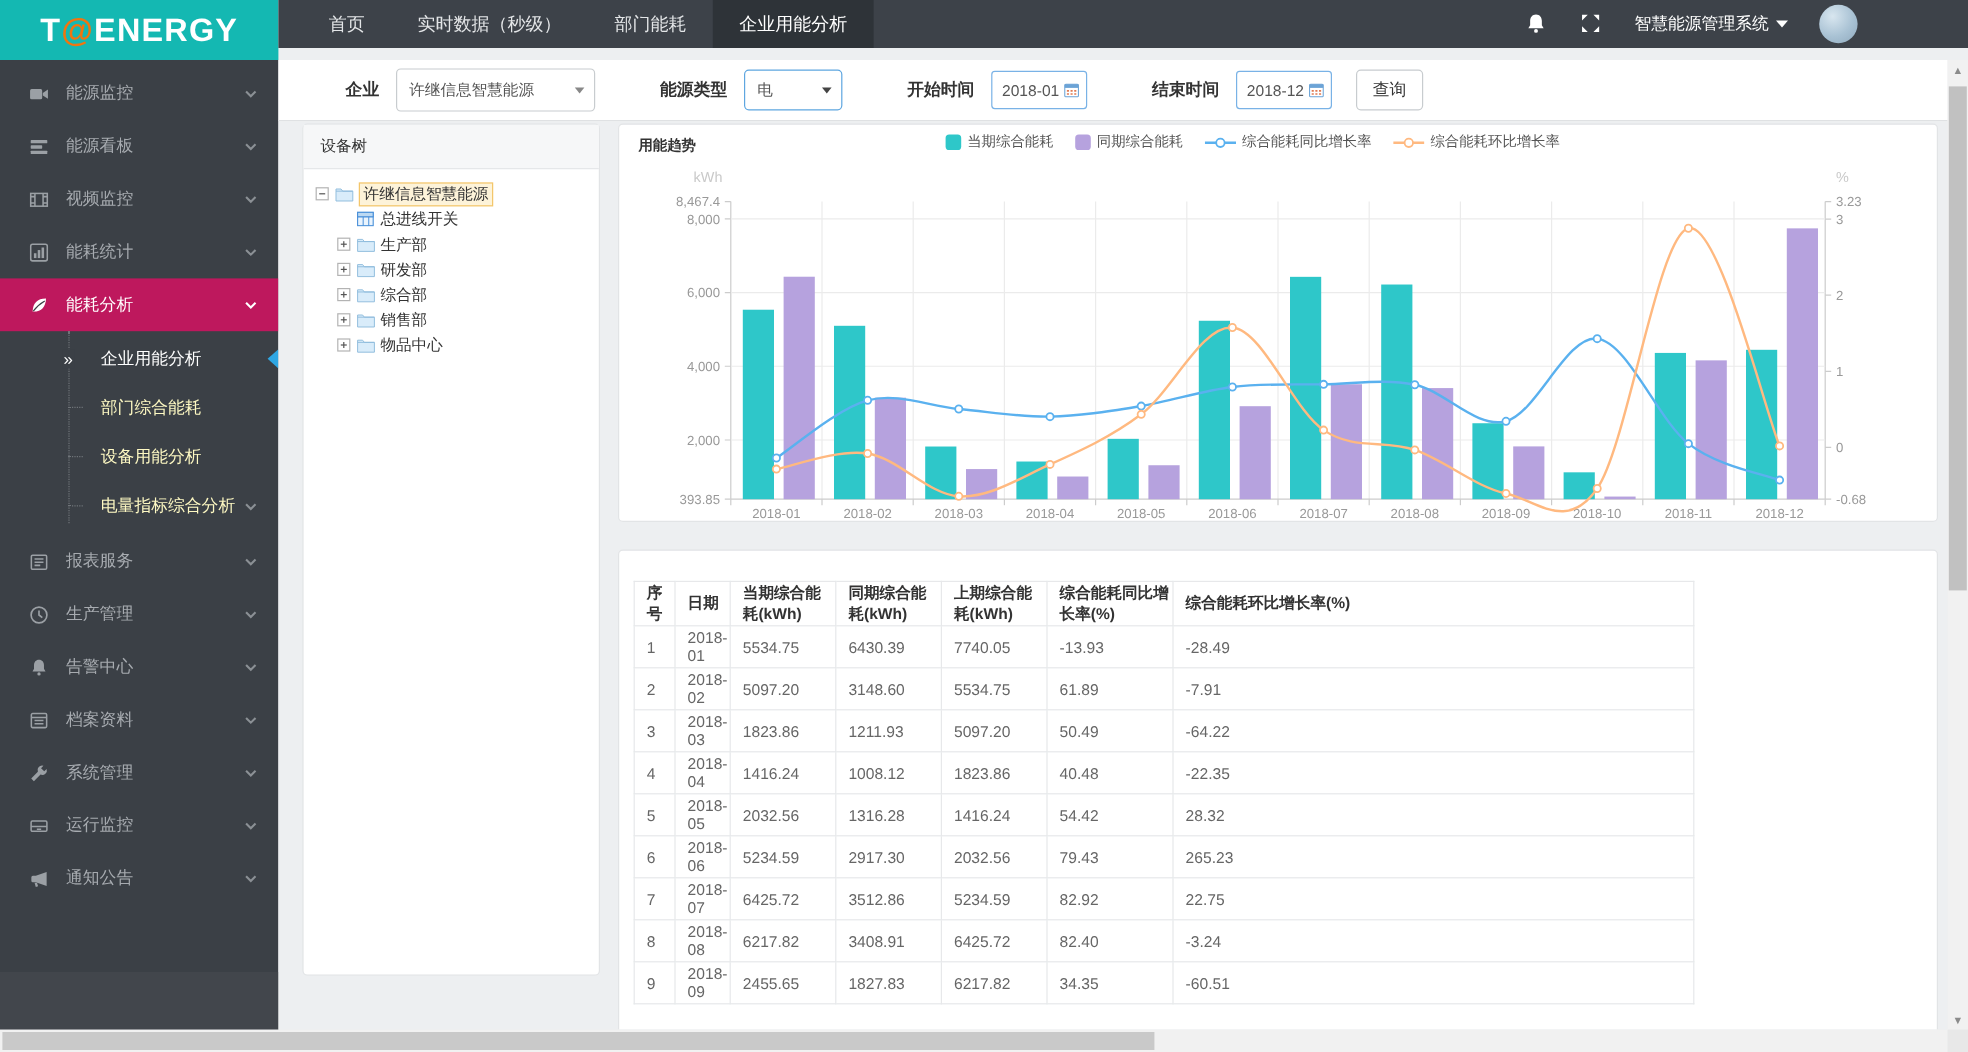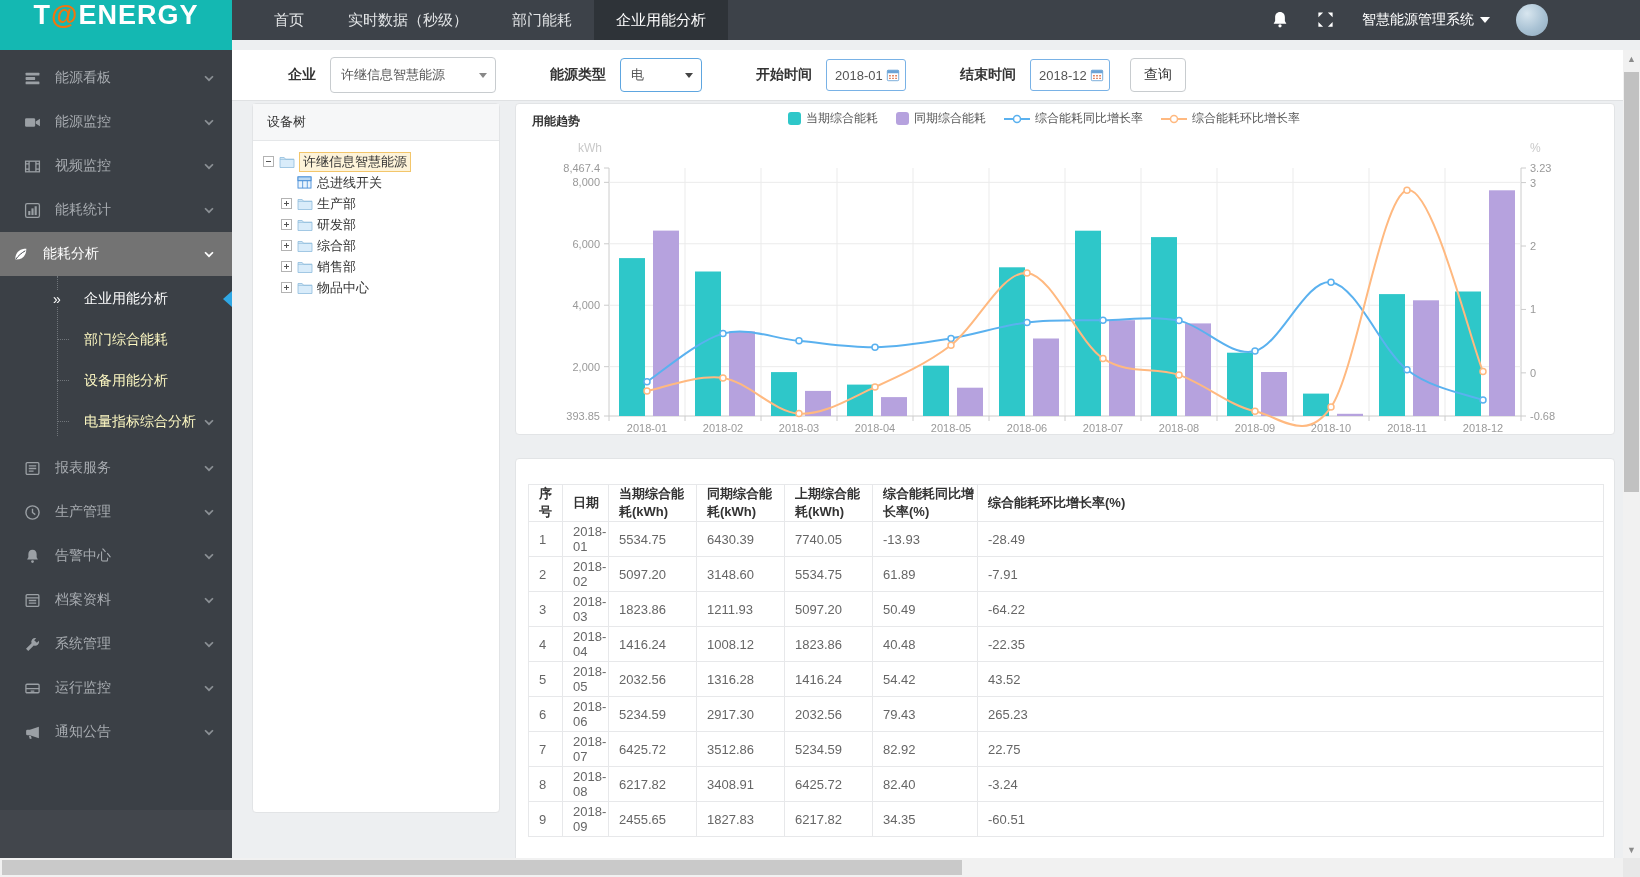--- a/index.html
+++ b/index.html
@@ -1,42 +1,42 @@
 <!DOCTYPE html>
 <html><head>
 <meta charset="utf-8">
 <style>
   * { margin:0; padding:0; box-sizing:border-box; }
   html,body { width:1640px; height:877px; overflow:hidden; font-family:"Liberation Sans","DejaVu Sans",sans-serif; }
   #app { position:relative; width:1640px; height:877px; background:#edeff1; }
 
   
   .logo { position:absolute; left:0; top:0; width:232px; height:50px; background:#14b8b2;
-          display:flex; align-items:flex-start; justify-content:center; }
+          display:flex; align-items:center; justify-content:center; }
   .logo .lg-txt { font-size:27px; font-weight:800; color:#fff; letter-spacing:1px; }
   .logo .lg-at { color:#f0750f; font-weight:800; }
   .navbar { position:absolute; left:232px; top:0; right:0; height:40px; background:#3d4249;
             display:flex; align-items:stretch;gap:20px; }
   .nav-tabs { display:flex; margin-left:20px; }
   .nav-tab { display:flex; align-items:center; padding:0 22px; color:#e3e5e7; font-size:15px; cursor:pointer; }
   .nav-tab.active { background:#2e3338; color:#fff; }
   .nav-right { margin-left:auto; display:flex; align-items:center; gap:26px; margin-right:92px; color:#fff; }
   .nav-right .nv-icon { width:20px; height:20px; color:#fff; }
   .sys-name { font-size:14px; color:#fff; display:flex; align-items:center; gap:6px; }
   .caret-dn { width:0; height:0; border-left:5px solid transparent; border-right:5px solid transparent; border-top:6px solid #fff; }
   .avatar { width:32px; height:32px; border-radius:50%; background:radial-gradient(circle at 35% 30%, #d8e6ef 0%, #a9c2d4 55%, #8fa9bd 100%); }
 
   
   .sidebar { position:absolute; left:0; top:50px; width:232px; bottom:19px; background:#3b4046; }
   .side-list { padding-top:6px; }
   .side-item { height:44px; display:flex; align-items:center; padding:0 16px 0 24px; cursor:pointer; }
   .side-item .s-icon { width:17px; height:17px; color:#9ba0a5; margin-right:14px; flex:0 0 auto; }
   .side-item .s-label { font-size:14px; color:#a7abb0; flex:1; }
   .side-item .s-chev { width:14px; height:14px; color:#8b9095; }
-  .side-item.active { background:#737373;padding-left:12px; }
+  .side-item.active { background:#be185d; }
   .side-item.active .s-label, .side-item.active .s-icon, .side-item.active .s-chev { color:#ffffff; }
   .submenu { position:relative; padding:2px 0 4px 0; }
   .submenu::before { content:""; position:absolute; left:57px; top:0; bottom:10px; border-left:1px dotted #70757a; }
   .sub-item { position:relative; height:41px; display:flex; align-items:center; padding-left:84px; cursor:pointer; }
   .sub-item .sub-label { font-size:14px; color:#fef9c3; }
   .sub-item .sub-dash { position:absolute; left:57px; width:12px; border-top:1px dotted #70757a; }
   .sub-item .sub-arrow { position:absolute; left:52px; color:#fff; font-size:14px; background:#3b4046; padding:0 1px; }
   .sub-item .s-chev { position:absolute; right:16px; width:14px; height:14px; color:#8b9095; }
   .sub-item.active .sub-label { color:#fff; }
   .sub-item.active::after { content:""; position:absolute; right:0; top:50%; margin-top:-8px;
@@ -84,21 +84,21 @@
   .chart-title { position:absolute; left:16px; top:9px; font-size:12px; font-weight:bold; color:#333; }
   .legend { position:absolute; left:272px; top:6px; display:flex; gap:18px; align-items:center; }
   .leg-item { display:flex; align-items:center; gap:5px; font-size:12px; color:#555; cursor:pointer; }
   .leg-sq { width:13px; height:13px; border-radius:3px; }
   #chart-svg { display:block; }
   .axlbl { font-size:11px; fill:#999; }
   .unitlbl { font-size:12px; fill:#c9c9c9; }
 
   
   .table-card { left:283px; top:357px; width:1100px; height:520px; padding:25px 12px; }
-  table.data { border-collapse:collapse; width:1076px; table-layout:fixed; }
+  table.data { border-collapse:collapse; width:884px; table-layout:fixed; }
   table.data th, table.data td { border:1px solid #e7e8ea; font-size:13px; text-align:left; padding:0 0 0 10px; }
   table.data th { height:37px; color:#333; font-weight:bold; }
   table.data td { height:35px; color:#666; font-weight:normal; }
 
   
   .v-scroll { position:absolute; right:0; top:50px; bottom:19px; width:17px; background:#f1f1f1; }
   .v-scroll .arr { position:absolute; left:0; width:17px; height:17px; display:flex; align-items:center; justify-content:center;
                    color:#8b8b8b; font-size:9px; }
   .v-scroll .arr.up { top:0; } .v-scroll .arr.dn { bottom:0; }
   .v-thumb { position:absolute; left:1px; width:15px; top:22px; height:420px; background:#c1c1c1; }
@@ -140,35 +140,35 @@
         <span class="caret-dn"></span>
       </span>
       <span class="avatar"></span>
     </div>
   </div>
 
   <div class="sidebar">
     <div class="side-list" id="side-list">
         <div class="side-item">
           <span class="s-icon"><svg viewBox="0 0 16 16" width="17" height="17" fill="currentColor">
+              <rect x="1" y="4" width="9.5" height="8" rx="1.2"></rect>
+              <path d="M11 7l4-2.6v7.2L11 9z"></path>
+            </svg></span>
+          <span class="s-label">能源监控</span>
+          <span class="s-chev"><svg viewBox="0 0 16 16" width="14" height="14" fill="none" stroke="currentColor" stroke-width="2">
+              <path d="M3.5 6l4.5 4.5L12.5 6"></path>
+            </svg></span>
+        </div>
+        <div class="side-item">
+          <span class="s-icon"><svg viewBox="0 0 16 16" width="17" height="17" fill="currentColor">
               <rect x="1.5" y="2.5" width="13" height="2.6" rx="0.5"></rect>
               <rect x="1.5" y="6.7" width="9" height="2.6" rx="0.5"></rect>
               <rect x="1.5" y="10.9" width="13" height="2.6" rx="0.5"></rect>
             </svg></span>
           <span class="s-label">能源看板</span>
-          <span class="s-chev"><svg viewBox="0 0 16 16" width="14" height="14" fill="none" stroke="currentColor" stroke-width="2">
-              <path d="M3.5 6l4.5 4.5L12.5 6"></path>
-            </svg></span>
-        </div>
-        <div class="side-item">
-          <span class="s-icon"><svg viewBox="0 0 16 16" width="17" height="17" fill="currentColor">
-              <rect x="1" y="4" width="9.5" height="8" rx="1.2"></rect>
-              <path d="M11 7l4-2.6v7.2L11 9z"></path>
-            </svg></span>
-          <span class="s-label">能源监控</span>
           <span class="s-chev"><svg viewBox="0 0 16 16" width="14" height="14" fill="none" stroke="currentColor" stroke-width="2">
               <path d="M3.5 6l4.5 4.5L12.5 6"></path>
             </svg></span>
         </div>
         <div class="side-item">
           <span class="s-icon"><svg viewBox="0 0 16 16" width="17" height="17" fill="none" stroke="currentColor" stroke-width="1.2">
               <rect x="1.5" y="3" width="13" height="10"></rect>
               <path d="M4.8 3v10M11.2 3v10M1.5 5.5h3.3M1.5 10.5h3.3M11.2 5.5h3.3M11.2 10.5h3.3"></path>
             </svg></span>
           <span class="s-label">视频监控</span>
@@ -613,21 +613,21 @@
               <td>40.48</td>
               <td>-22.35</td>
             </tr>
             <tr>
               <td>5</td>
               <td>2018-05</td>
               <td>2032.56</td>
               <td>1316.28</td>
               <td>1416.24</td>
               <td>54.42</td>
-              <td>43.52</td>
+              <td>28.32</td>
             </tr>
             <tr>
               <td>6</td>
               <td>2018-06</td>
               <td>5234.59</td>
               <td>2917.30</td>
               <td>2032.56</td>
               <td>79.43</td>
               <td>265.23</td>
             </tr>

